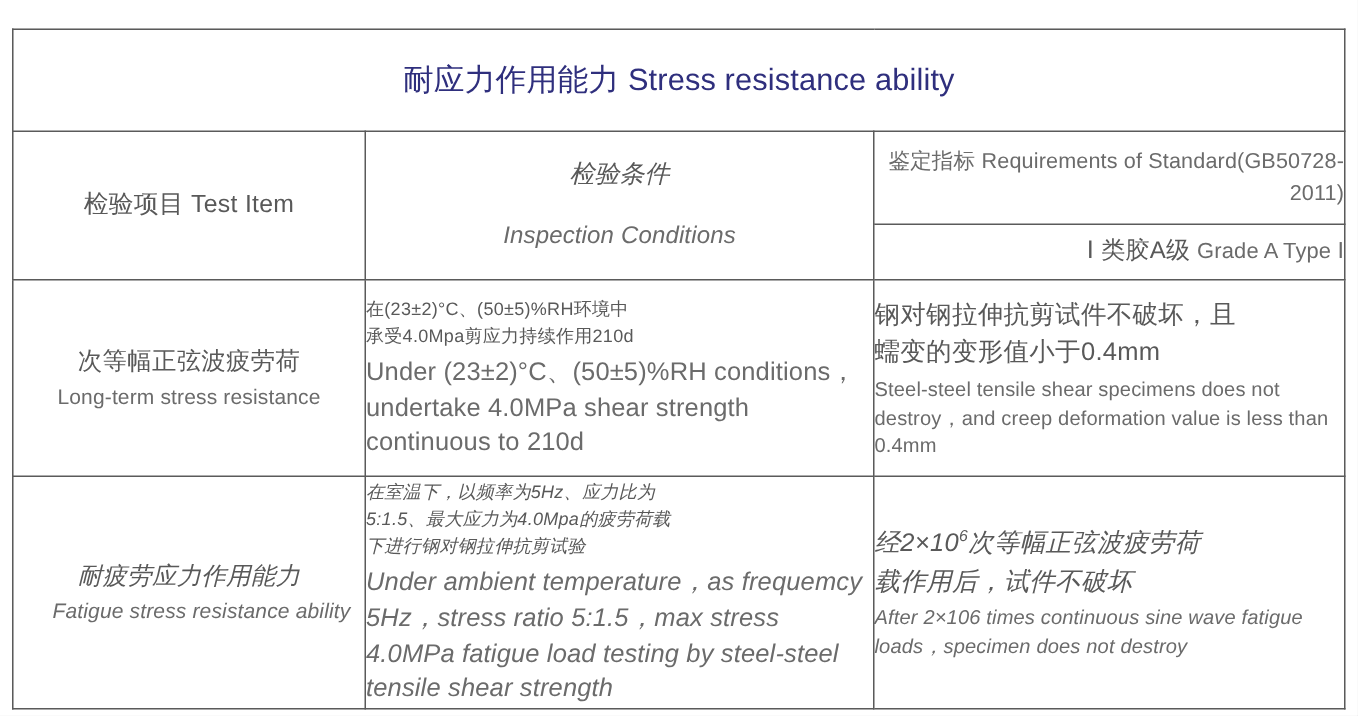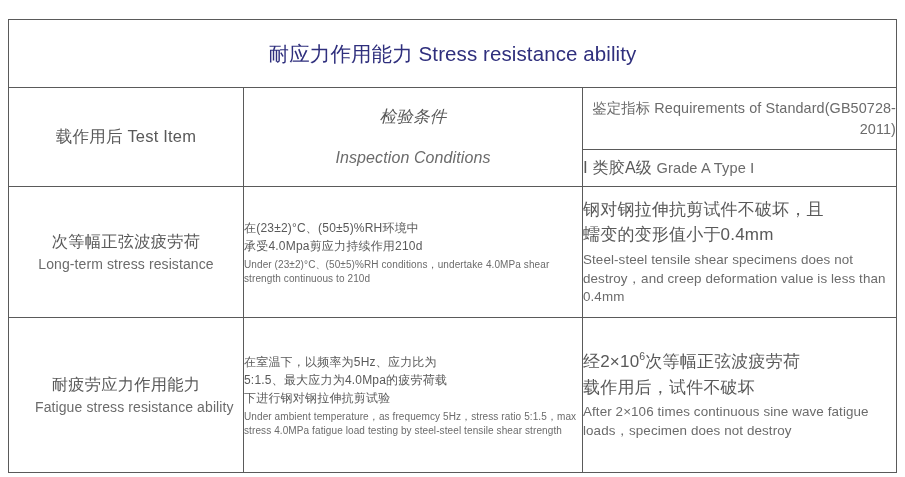--- a/index.html
+++ b/index.html
@@ -88,38 +88,38 @@
     text-align: right;
   }
   .hdr-req .en {
     font-size: 14.4px;
     line-height: 1.45;
     display: block;
   }
 
   .hdr-grade {
     height: 36px;
-    text-align: left;
+    text-align: right;
     margin-left: 36px;
   }
   .hdr-grade .cn { font-size: 16px; }
   .hdr-grade .en { font-size: 14.6px; }
 
   
   .row1 td { height: 130px; }
-  .row2 td { height: 154px; }
+  .row2 td { height: 154px; font-style: italic; }
 
   .col-item { width: 235px; text-align: center; }
   .col-item .cn  { display: block; font-size: 16.3px; }
   .col-item .en  { display: block; font-size: 14px; margin-top: 2px; }
   .col-item.left-en .en { text-align: left; padding-left: 26px; }
 
   .col-cond { width: 339px; }
   .col-cond .cn { display: block; font-size: 12px; line-height: 1.5; }
-  .col-cond .en { display: block; font-size: 10px; line-height: 1.4; margin-top: 3px; }
+  .col-cond .en { display: block; font-size: 17px; line-height: 1.4; margin-top: 3px; }
 
   .col-req { width: 314px; margin-left: 47px; }
   .col-req .cn { display: block; font-size: 17px; line-height: 1.5; }
   .col-req .en { display: block; font-size: 13.4px; line-height: 1.4; margin-top: 3px; }
 
   .indent { padding-left: 18px; }
   sup { font-size: .62em; vertical-align: super; line-height: 0; }
 </style>
 </head>
 <body>
@@ -135,21 +135,21 @@
     <tbody>
 
       <tr>
         <td class="title-cell" colspan="3">
           <span class="title-text">耐应力作用能力 Stress resistance ability</span>
         </td>
       </tr>
 
       <tr>
         <td class="hdr-testitem cell-pad" rowspan="2">
-          <span class="cn">载作用后 Test Item</span>
+          <span class="cn">检验项目 Test Item</span>
         </td>
         <td class="hdr-cond cell-pad" rowspan="2">
           <span class="cn">检验条件</span>
           <span class="en">Inspection Conditions</span>
         </td>
         <td class="hdr-req cell-pad">
           <span class="en">鉴定指标 Requirements of Standard(GB50728-2011)</span>
         </td>
       </tr>
       <tr>

